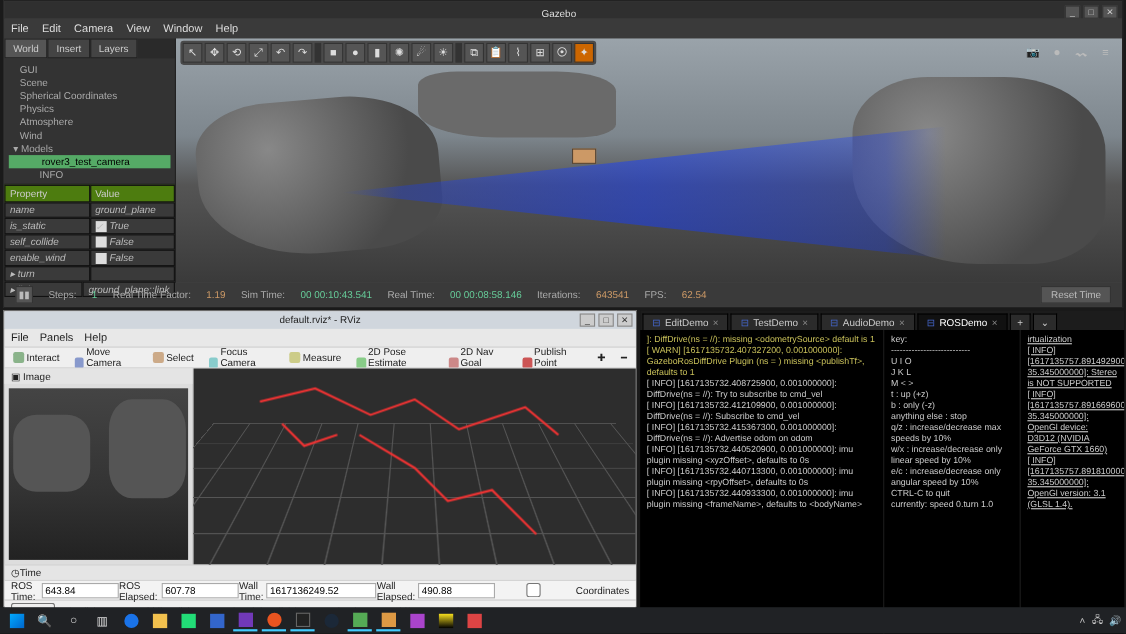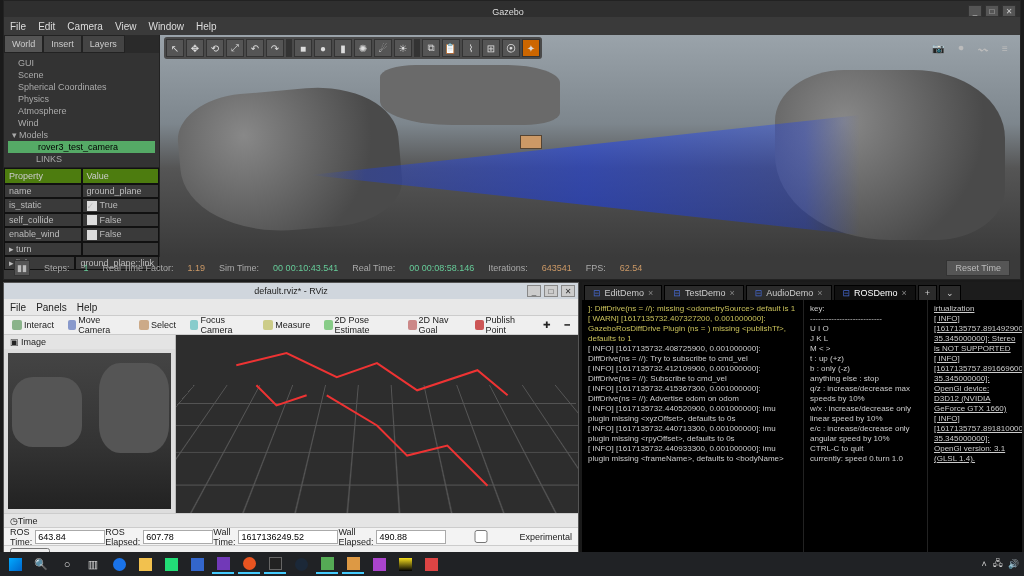--- a/index.html
+++ b/index.html
@@ -17,21 +17,21 @@
 .gz-sidebar { width:156px; background:#333; border-right:1px solid #222; color:#ccc; font-size:9px; display:flex; flex-direction:column; }
 .gz-tabs { display:flex; background:#2a2a2a; }
 .gz-tab { padding:3px 7px; background:#444; border:1px solid #222; cursor:pointer; font-size:9px; }
 .gz-tab.active { background:#555; }
 .gz-tree { padding:4px 4px 2px 4px; flex:0 0 auto; }
 .gz-tree .row { padding:1px 0 1px 10px; color:#aaa; }
 .gz-tree .row.sel { background:#5a6; color:#000; }
 .gz-props { border-top:1px solid #222; }
 .gz-props .phead { display:flex; }
 .gz-props .phead div { flex:1; padding:2px 4px; background:#4d7c0f; color:#ccc; border:1px solid #111; font-size:9px; }
-.gz-props .prow { display:flex; }
+.gz-props .prow { display:flex;font-style:italic; }
 .gz-props .prow div { flex:1; padding:1px 4px; border:1px solid #111; background:#3a3a3a; font-size:9px; color:#bbb; }
 .gz-props .cb { width:10px; height:10px; background:#ddd; display:inline-block; vertical-align:middle; margin-right:3px; }
 .gz-view { flex:1; position:relative; background:linear-gradient(#9aa3aa 0%, #7d868d 40%, #555 60%, #3a3a3a 100%); overflow:hidden; }
 .gz-toolbar { position:absolute; left:4px; top:2px; height:22px; display:flex; gap:2px; background:#4a4a4a; padding:2px; border-radius:3px; }
 .gz-tool { width:18px; height:18px; background:#555; border:1px solid #333; display:flex; align-items:center; justify-content:center; color:#ddd; font-size:10px; cursor:pointer; }
 .gz-tools-right { position:absolute; right:6px; top:4px; display:flex; gap:4px; }
 .gz-tools-right .gz-tool { background:transparent; border:none; color:#bbb; }
 
 .rock { position:absolute; background:radial-gradient(circle at 30% 30%, #888, #4a4a4a 70%); border-radius:30% 40% 30% 50%; }
 .rock.r1 { left:20px; top:55px; width:220px; height:140px; transform:rotate(-5deg);}
@@ -46,21 +46,21 @@
 .gz-status .pause { width:16px; height:16px; background:#555; border:1px solid #333; display:flex; align-items:center; justify-content:center;}
 
 
 .rviz { position:absolute; left:3px; top:282px; width:576px; height:270px; background:#eee; color:#222; border:1px solid #555; }
 .rv-titlebar { height:16px; background:#d0d6dd; display:flex; align-items:center; justify-content:center; font-size:9px; position:relative; }
 .rv-titlebar .winbtns { position:absolute; right:3px; top:2px; }
 .rv-titlebar .winbtn { background:#ccc; border:1px solid #888; color:#333;}
 .rv-menubar { height:16px; background:#e8e8e8; display:flex; align-items:center; gap:10px; padding:0 6px; font-size:10px; }
 .rv-menubar span { text-decoration:underline; text-decoration-color:transparent; cursor:pointer;}
 .rv-toolbar { height:20px; background:#efefef; border-top:1px solid #ccc; border-bottom:1px solid #ccc; display:flex; align-items:center; gap:6px; padding:0 4px; font-size:9px; flex-wrap:nowrap; overflow:hidden;}
-.rv-toolbar .tb { display:flex; align-items:center; gap:2px; padding:1px 3px; border:1px solid transparent; cursor:pointer; }
+.rv-toolbar .tb { display:flex; align-items:flex-end; gap:2px; padding:1px 3px; border:1px solid transparent; cursor:pointer; }
 .rv-toolbar .tb .ic { width:10px; height:10px; background:#8ab38a; border-radius:2px; }
 .rv-body { display:flex; height:178px; }
 .rv-image-panel { width:172px; background:#ddd; border-right:1px solid #bbb; display:flex; flex-direction:column;}
 .rv-image-panel .hd { padding:2px 6px; font-size:9px; background:#e4e4e4; }
 .rv-cam { flex:1; margin:4px; background:linear-gradient(#444 0%, #333 60%, #222 100%); position:relative; overflow:hidden;}
 .rv-cam .rk { position:absolute; background:#555; border-radius:30%;}
 .rv-cam .rk1{ left:4px; top:24px; width:70px; height:70px;}
 .rv-cam .rk2{ right:2px; top:10px; width:70px; height:90px;}
 .rv-grid { flex:1; background:#2d2d2d; position:relative; overflow:hidden; }
 .rv-grid::before { content:""; position:absolute; inset:0;
@@ -125,21 +125,21 @@
       </div>
       <div class="gz-tree">
         <div class="row">GUI</div>
         <div class="row">Scene</div>
         <div class="row">Spherical Coordinates</div>
         <div class="row">Physics</div>
         <div class="row">Atmosphere</div>
         <div class="row">Wind</div>
         <div class="row" style="padding-left:4px">▾ <span>Models</span></div>
         <div class="row sel" style="padding-left:30px">rover3_test_camera</div>
-        <div class="row" style="padding-left:28px">LINKS</div>
+        <div class="row" style="padding-left:28px">INFO</div>
       </div>
       <div class="gz-props">
         <div class="phead">
           <div>Property</div>
           <div>Value</div>
         </div>
         <div class="prow">
             <div>name</div>
             <div>ground_plane</div>
           </div>
@@ -298,21 +298,21 @@
     <div class="pair">
         <span>Wall Time:</span>
         <input style="width: 100px;" value="1617136249.52">
       </div>
     <div class="pair">
         <span>Wall Elapsed:</span>
         <input value="490.88" style="">
       </div>
     <div class="pair">
         <input type="checkbox" style="">
-        <span>Experimental</span>
+        <span>Coordinates</span>
       </div>
   </div>
   <div class="rv-footer">
     <span><button style="font-size:9px;padding:1px 6px">Reset</button>&nbsp;<span>Left-Click: Rotate.  Middle-Click: Move X/Y.  Right-Click/Mouse Wheel: Zoom.  Shift: More options.</span></span>
     <span class="fps">21 fps</span>
   </div>
 </div>
 
 <div class="termwrap">
   <div class="term-tabs">

